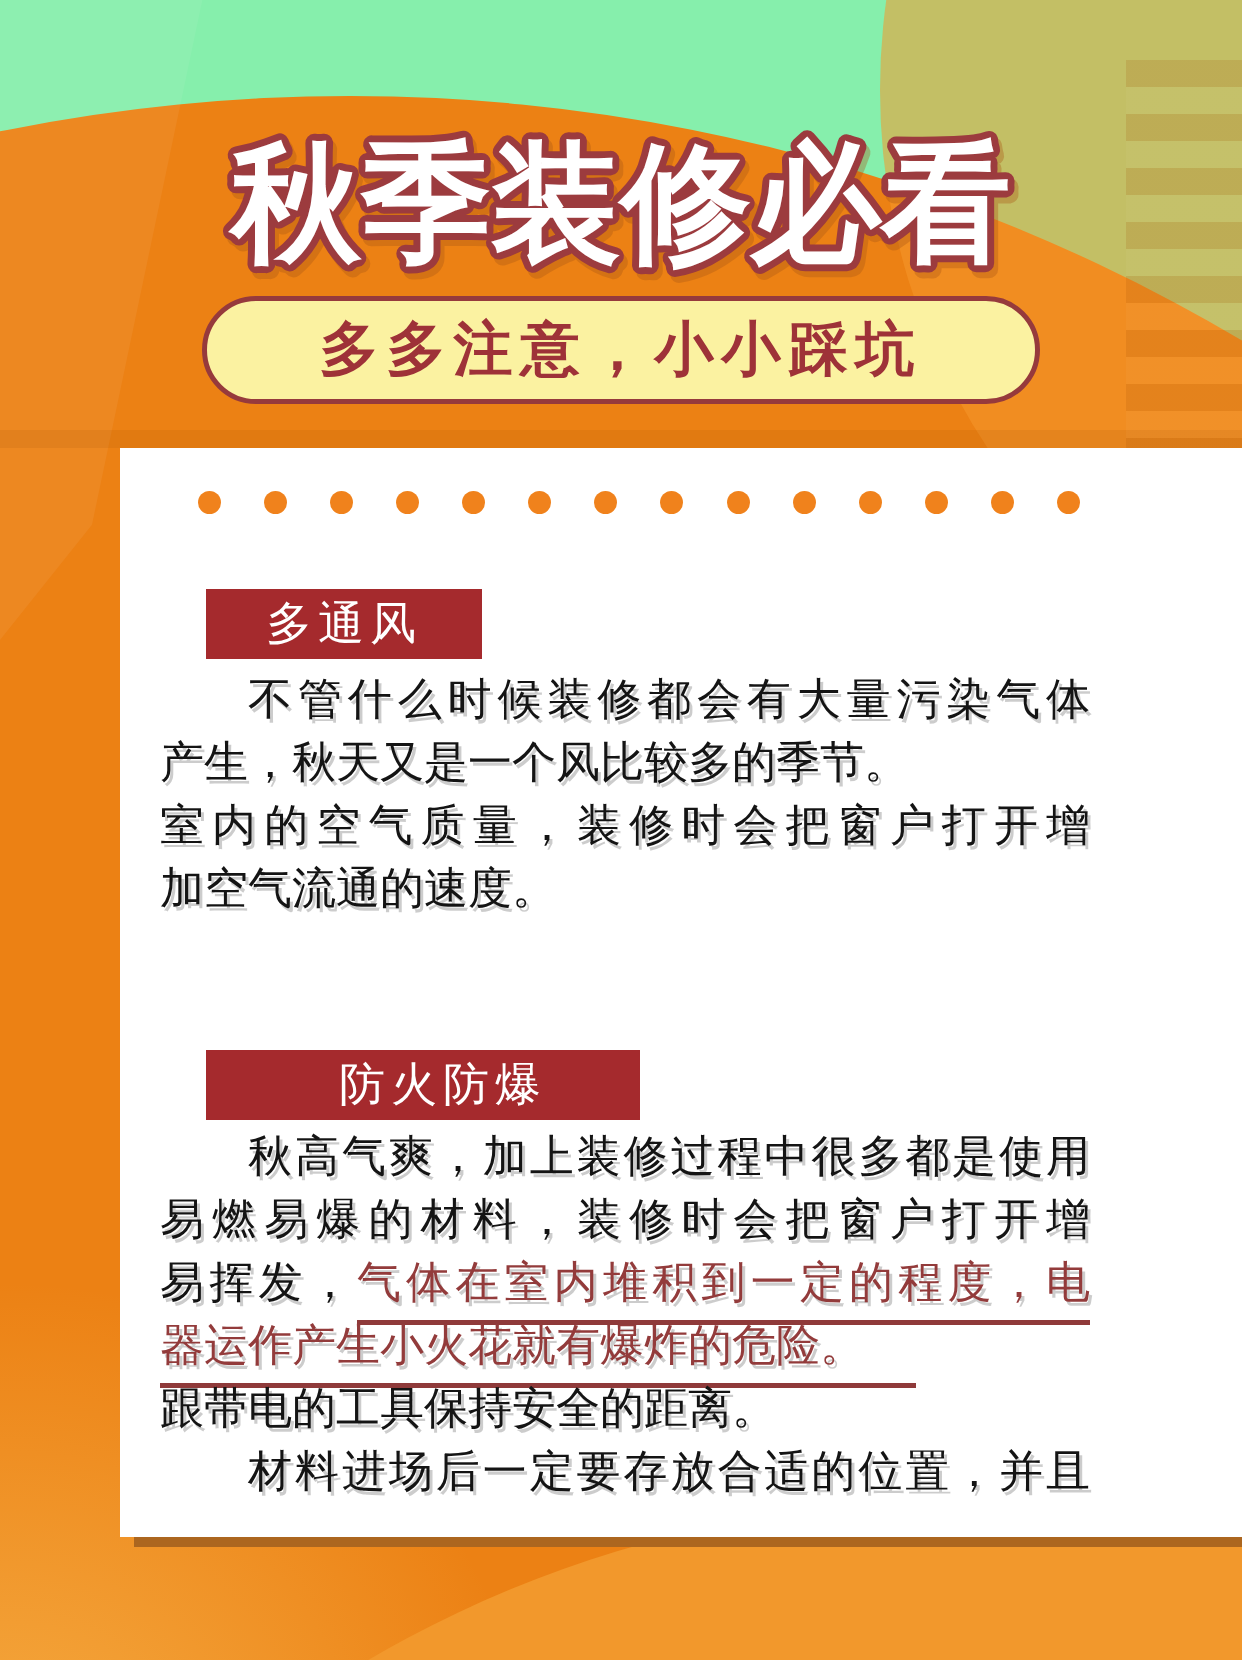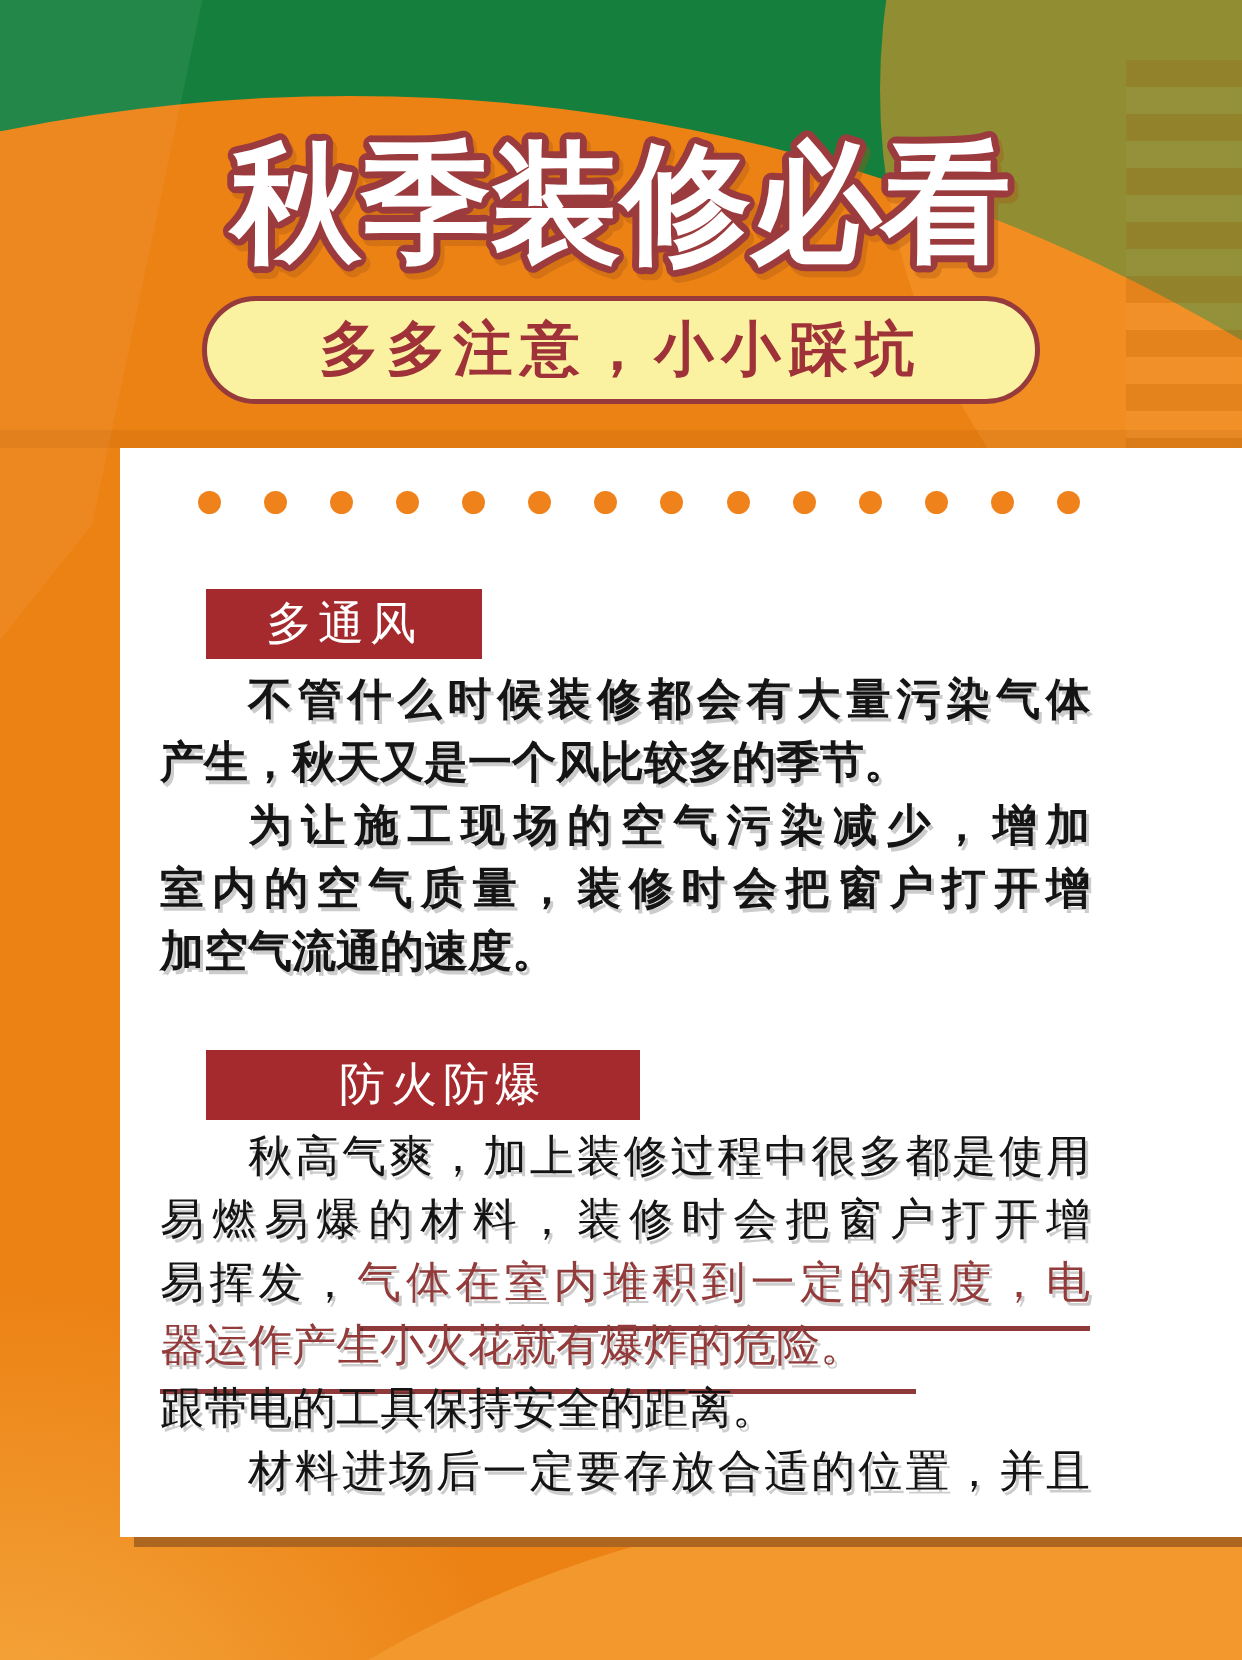--- a/index.html
+++ b/index.html
@@ -4,21 +4,21 @@
 <style>
   html,body{margin:0;padding:0;}
   body{
     font-family:"Liberation Sans","DejaVu Sans",sans-serif;
     background:#c9c9c9;
   }
   .poster{
     position:relative;
     width:1242px;height:1660px;
     margin:0 auto;
-    background:#15803d;
+    background:#86efac;
     overflow:hidden;
   }
   
   .bg-layer{position:absolute;pointer-events:none;}
   .blob-dark{
     left:-1400px;top:96px;width:3500px;height:3500px;
     border-radius:50%;
     background:#EC8114;
   }
   .wedge-topleft{
@@ -91,38 +91,38 @@
     display:flex;align-items:center;justify-content:center;
   }
   .section-header span{
     color:#FFFFFF;font-size:46px;letter-spacing:6px;font-weight:normal;
   }
   .sh-1{top:141px;width:276px;}
   .sh-2{top:602px;width:394px;padding-left:40px;}
   .section-lines{
     position:absolute;left:40px;width:930px;
   }
-  .sl-1{top:219px;font-weight:bold;}
+  .sl-1{top:219px;}
   .sl-2{top:676px;}
   .line{
     height:63px;line-height:63px;
     font-size:44px;color:#141414;
     text-shadow:3px 4px 0 rgba(0,0,0,0.20);
     white-space:nowrap;
   }
   .line.flush{
     white-space:normal;
     text-align:justify;
     text-align-last:justify;
   }
   .line.indent{text-indent:88px;}
   .hl{
     color:#933B3B;
     border-bottom:5px solid #8F3A3A;
-    padding-bottom:20px;
+    padding-bottom:14px;
   }
   .hl.trail{padding-right:52px;}
 </style>
 </head>
 <body>
 
 <div class="poster">
 
   <div class="bg-layer blob-dark"></div>
   <div class="bg-layer lens-topright"></div>
@@ -160,21 +160,20 @@
         <div class="dot"></div>
         <div class="dot"></div>
       </div>
 
     <div class="section-header sh-1">
       <span>多通风</span>
     </div>
     <div class="section-lines sl-1">
         <div class="line indent flush"><span>不管什么时候装修都会有大量污染气体</span></div>
         <div class="line"><span>产生，秋天又是一个风比较多的季节。</span></div>
-        <div class="line indent flush"><span>为让施工现场的空气污染减少，增加</span></div>
         <div class="line flush"><span>室内的空气质量，装修时会把窗户打开增</span></div>
         <div class="line"><span>加空气流通的速度。</span></div>
       </div>
 
     <div class="section-header sh-2">
       <span>防火防爆</span>
     </div>
     <div class="section-lines sl-2">
         <div class="line indent flush"><span>秋高气爽，加上装修过程中很多都是使用</span></div>
         <div class="line flush"><span>易燃易爆的材料，装修时会把窗户打开增</span></div>

